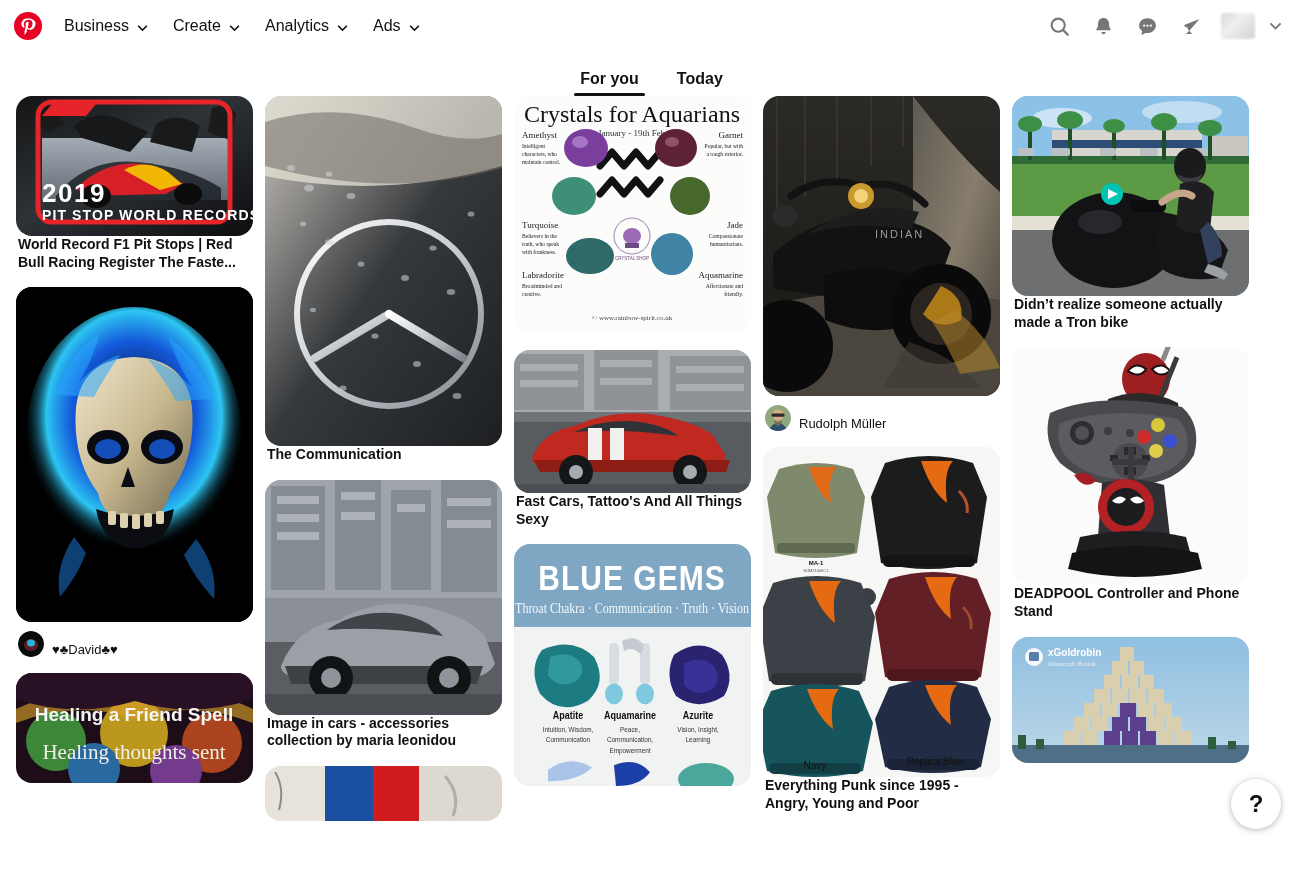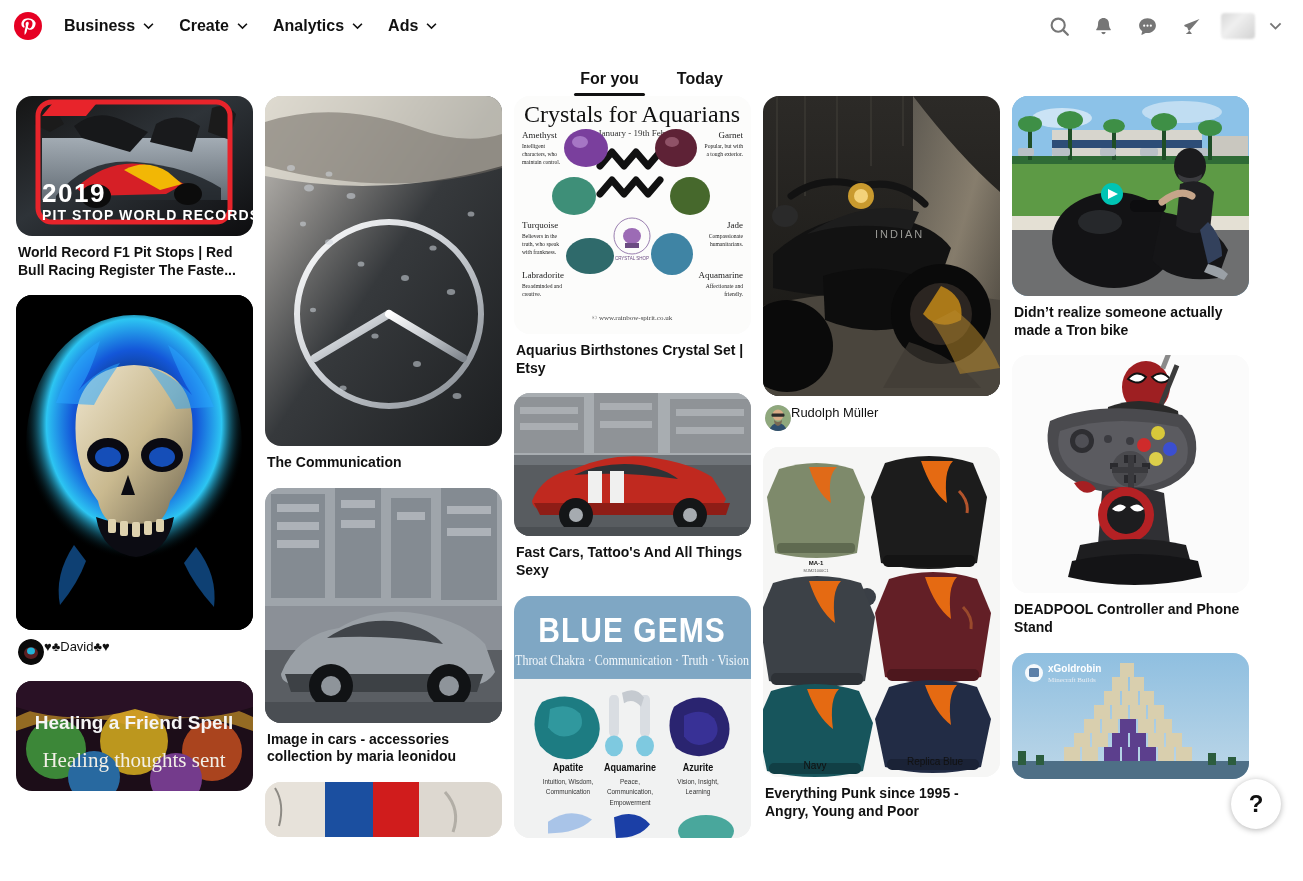--- a/index.html
+++ b/index.html
@@ -26,22 +26,22 @@
   .logo {
     width: 28px; height: 28px;
     border-radius: 50%;
     background: #e60023;
     display: flex; align-items: center; justify-content: center;
     margin-right: 10px;
     flex: 0 0 auto;
   }
   .logo svg { display:block; }
   .nav-item {
-    display: flex; align-items: center; gap: 7px;
-    font-size: 16px; font-weight: bold; color: #111111;
+    display: flex; align-items: flex-end; gap: 7px;
+    font-size: 16px; font-weight: normal; color: #111111;
     padding: 8px 12px;
     border-radius: 20px;
     cursor: pointer;
     white-space: nowrap;
   }
   .chev { display:inline-block; line-height:0; }
   .chev svg { display:block; }
 
   .nav-right {
     margin-left: auto;
@@ -116,25 +116,25 @@
     border-radius: 16px;
     overflow: hidden;
     position: relative;
     background: #efefef;
   }
   .pin-title {
     font-size: 14px;
     font-weight: bold;
     color: #111111;
     line-height: 1.26;
-    margin-top: 8px;
+    margin-top: 0;
     padding: 0 2px;
   }
   .pin-user {
-    display: flex; align-items: flex-start; 
+    display: flex; align-items: flex-end; gap: 8px;
     margin-top: 9px;
     padding: 0 2px;
   }
   .pin-user .uavatar {
     width: 26px; height: 26px; border-radius: 50%;
     flex: 0 0 auto; overflow: hidden;
     background: #cfcfcf;
   }
   .pin-user .uname {
     font-size: 13px; color: #111111;
@@ -511,21 +511,20 @@
               <text x="8" y="200" font-size="5.6">creative.</text>
 
               <text x="229" y="182" font-size="9" text-anchor="end">Aquamarine</text>
               <text x="229" y="192" font-size="5.6" text-anchor="end">Affectionate and</text>
               <text x="229" y="200" font-size="5.6" text-anchor="end">friendly.</text>
 
               <text x="118" y="224" font-size="7" text-anchor="middle" fill="#444">© www.rainbow-spirit.co.uk</text>
             </g>
           </svg>
         </div>
-        <div class="pin-title">Aquarius Birthstones Crystal Set | Etsy</div>
       </div>
 
       <div class="pin">
         <div class="pin-img" style="height:143px">
           <svg class="art" viewBox="0 0 237 143" preserveAspectRatio="none">
             <rect width="237" height="143" fill="#b4b8bb"></rect>
             <rect width="237" height="62" fill="#a8adb1"></rect>
             <g fill="#8c9195" opacity=".9">
               <rect x="0" y="4" width="70" height="56"></rect>
                 <rect x="80" y="0" width="64" height="60"></rect>

